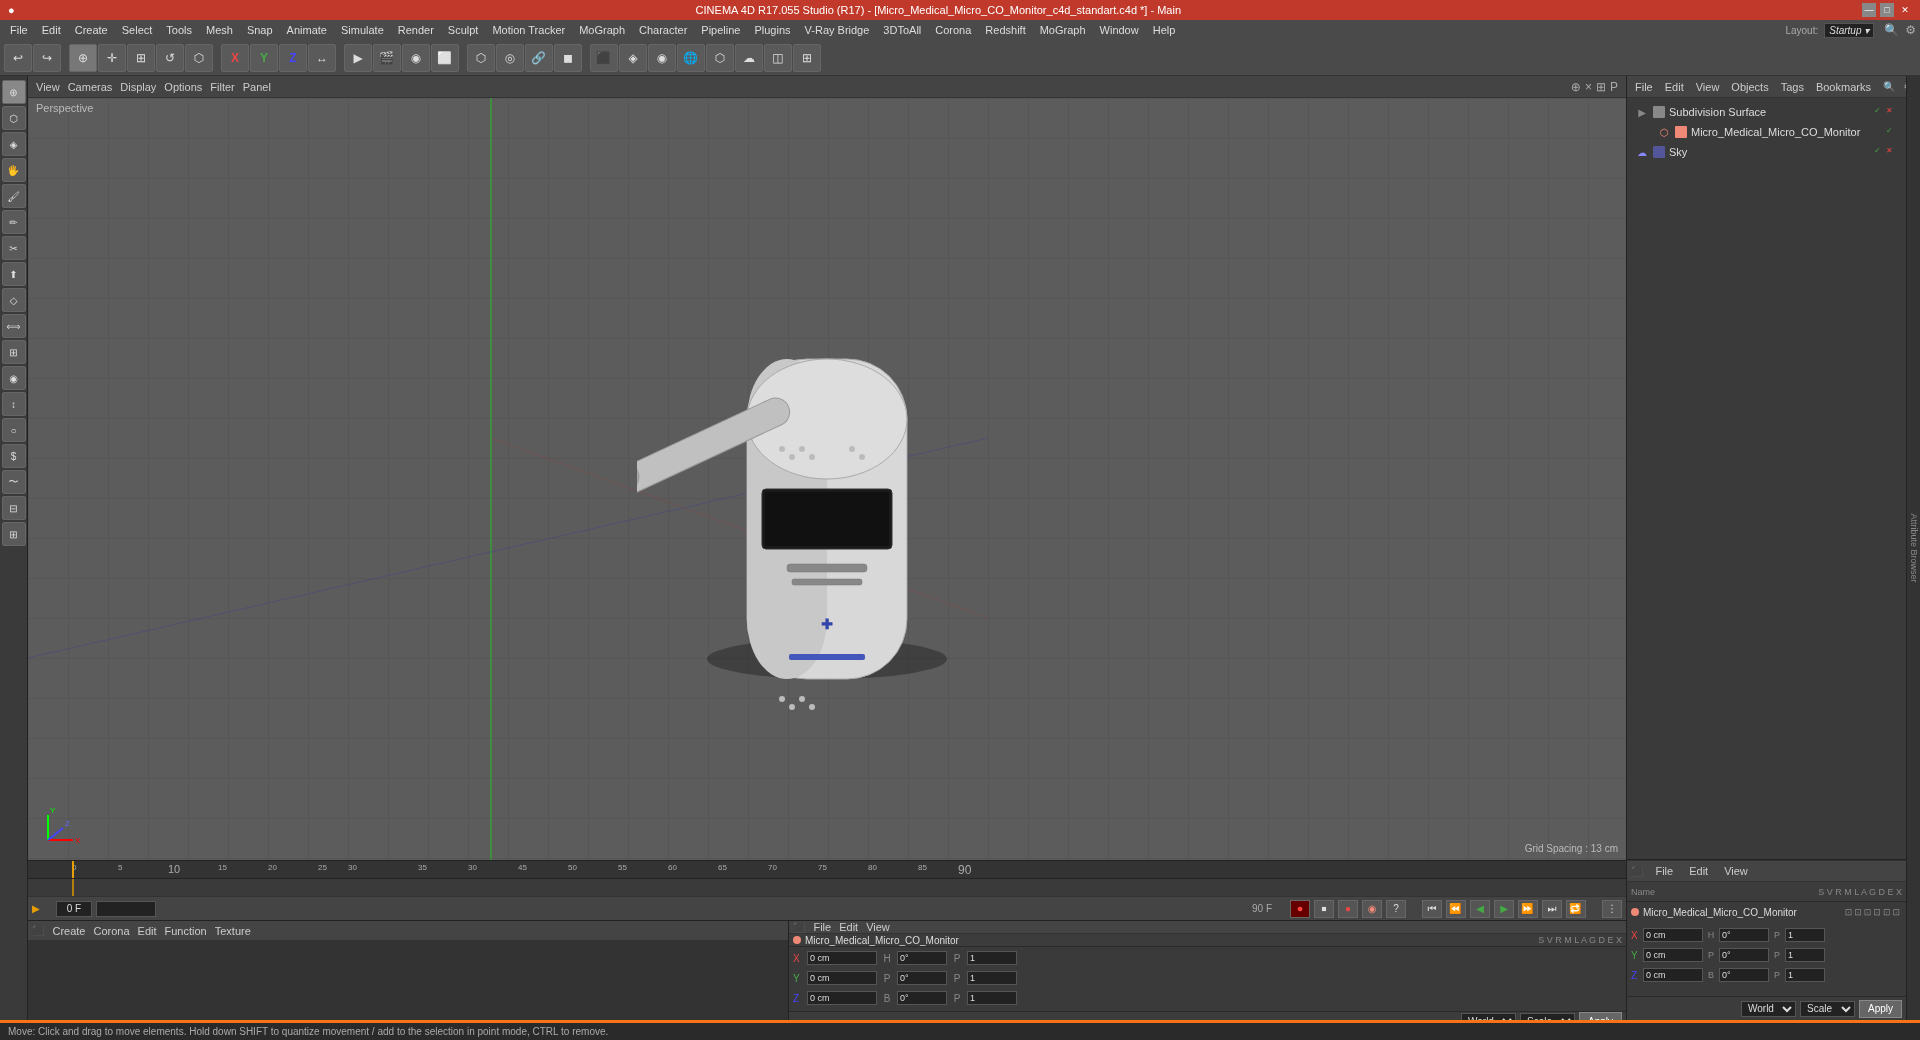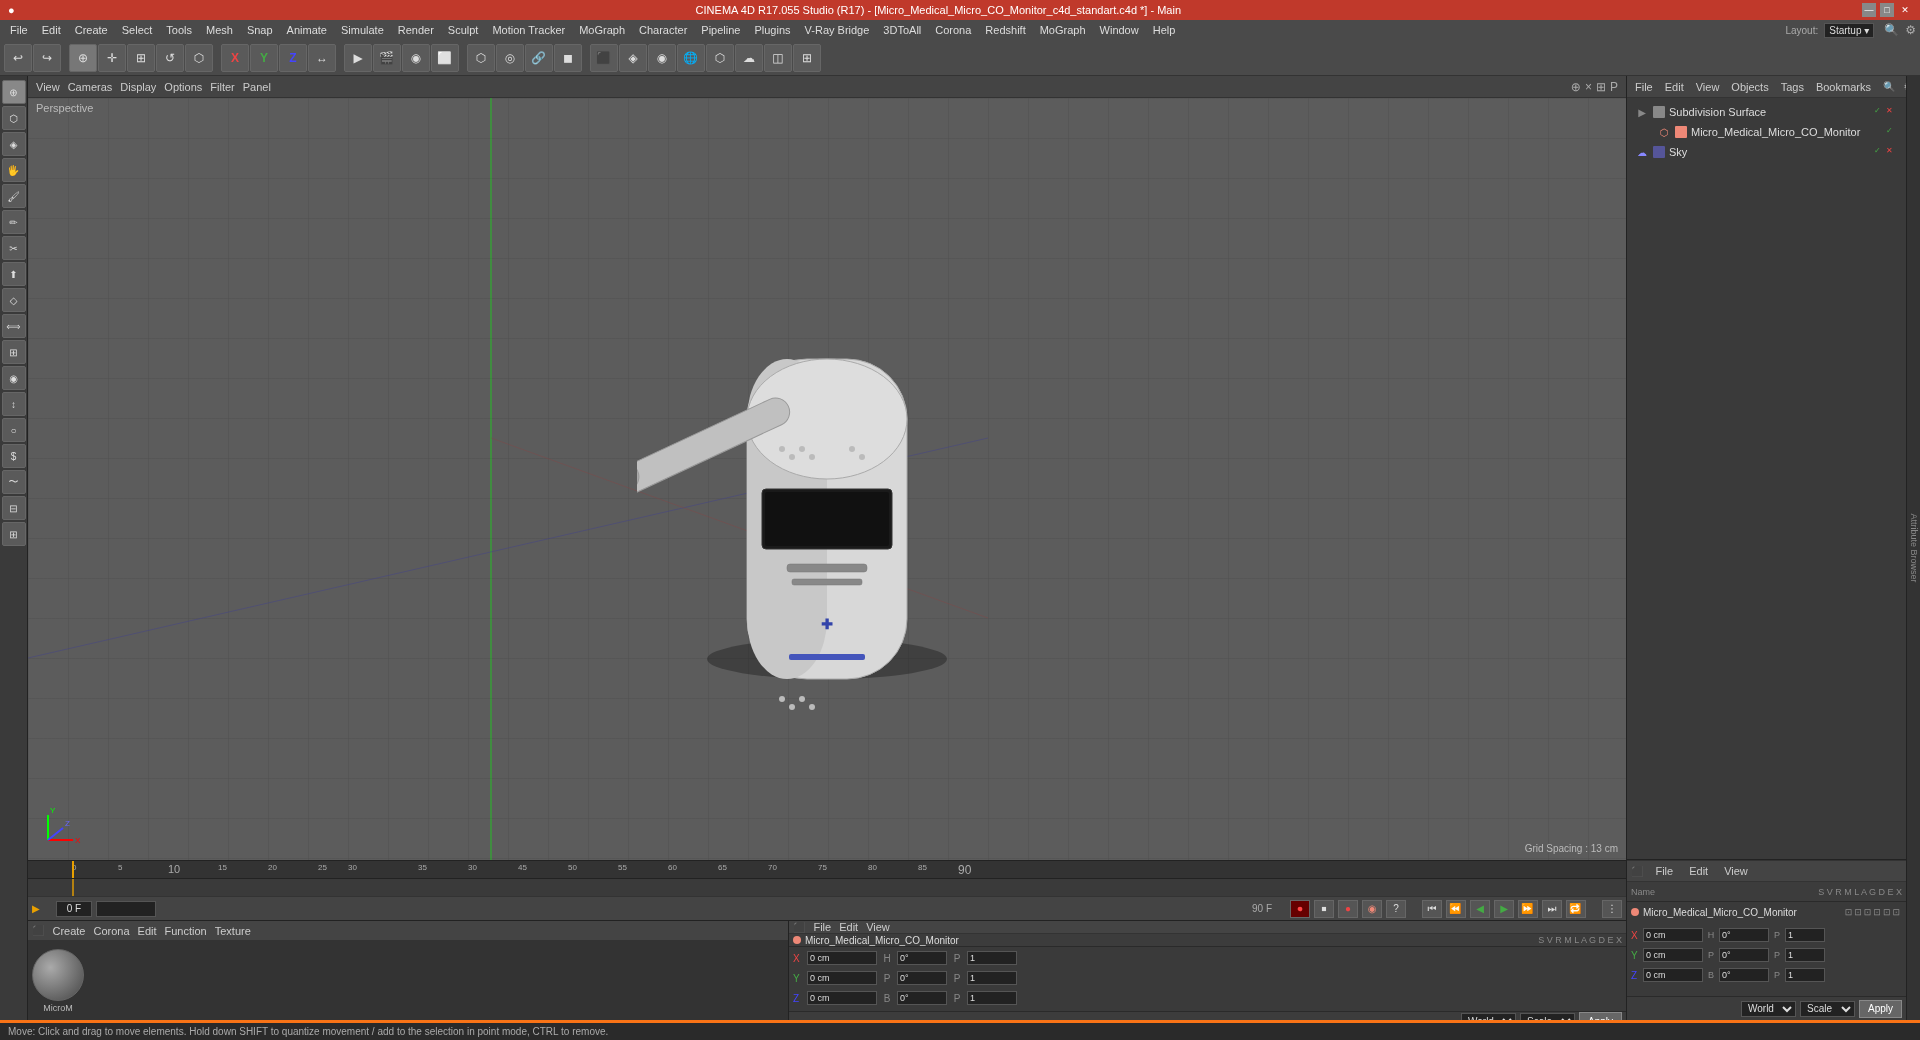--- a/index.html
+++ b/index.html
@@ -511,21 +511,21 @@
     <span class="menu-item">Plugins</span>
     <span class="menu-item">V-Ray Bridge</span>
     <span class="menu-item">3DToAll</span>
     <span class="menu-item">Corona</span>
     <span class="menu-item">Redshift</span>
     <span class="menu-item">MoGraph</span>
     <span class="menu-item">Window</span>
     <span class="menu-item">Help</span>
     <span style="flex:1"></span>
     <span style="color:#aaa;font-size:10px;">Layout:</span>
-    <span style="background:#222;border:1px solid #555;color:#ddd;font-size:10px;padding:1px 4px;margin-left:4px;">Startup ▾</span>
+    <span style="background:#222;border:1px solid #555;color:#ddd;font-size:10px;padding:1px 4px;margin-left:4px;font-style:italic;">Startup ▾</span>
     <span style="margin-left:8px;color:#aaa;font-size:12px;">🔍</span>
     <span style="margin-left:4px;color:#aaa;font-size:12px;">⚙</span>
   </div>
 
   <div id="toolbar">
 
     <div class="tb-group">
       <div class="tb-btn">↩</div>
       <div class="tb-btn">↪</div>
     </div>
@@ -754,27 +754,20 @@
         <div id="bottom-row">
 
           <div id="mat-section">
             <div id="material-header">
               <span style="font-size:10px;color:#aaa;">⬛</span>
               <span class="mat-menu">Create</span>
               <span class="mat-menu">Corona</span>
               <span class="mat-menu">Edit</span>
               <span class="mat-menu">Function</span>
               <span class="mat-menu">Texture</span>
-            </div>
-            <div id="material-content">
-              <div style="display:flex;flex-direction:column;align-items:center;">
-                <div class="material-ball" style="width:52px;height:52px;border-radius:50%;background:radial-gradient(circle at 35% 35%, #aaa, #444);border:1px solid #666;">
-                </div>
-                <div class="material-label">MicroM</div>
-              </div>
             </div>
           </div>
 
           <div id="attr-section">
             <div id="attr-header">
               <span style="font-size:10px;color:#aaa;">⬛</span>
               <span class="attr-menu">File</span>
               <span class="attr-menu">Edit</span>
               <span class="attr-menu">View</span>
             </div>

